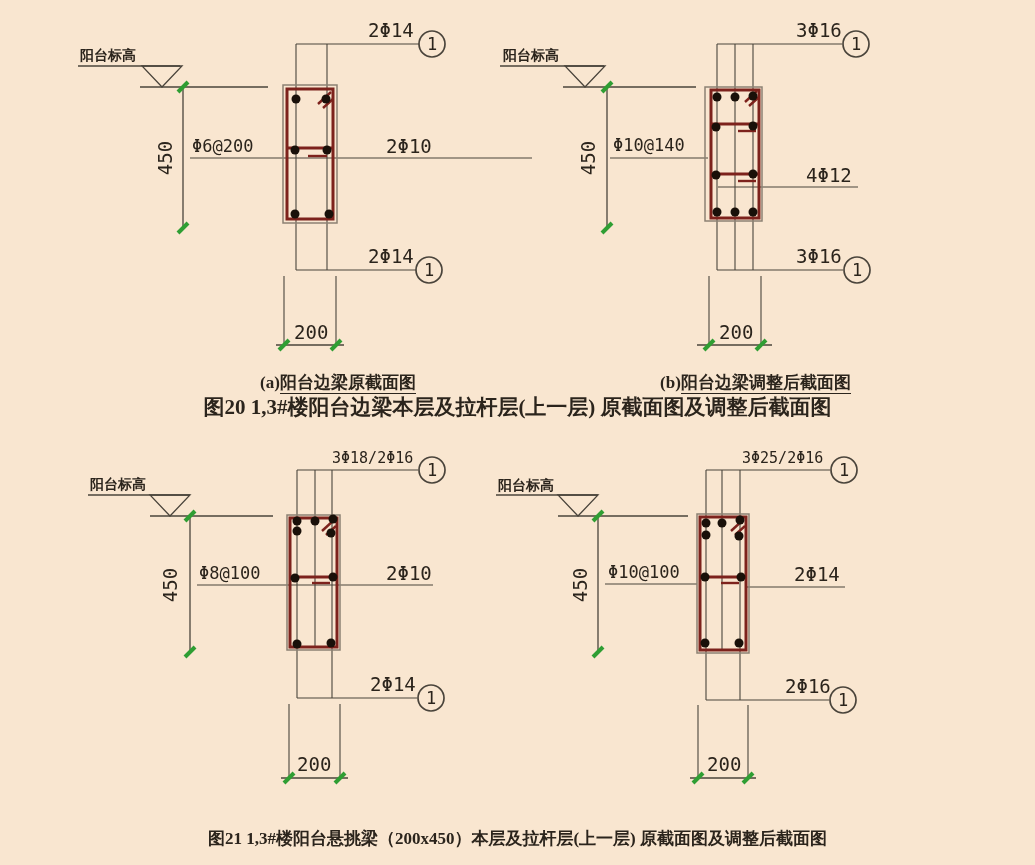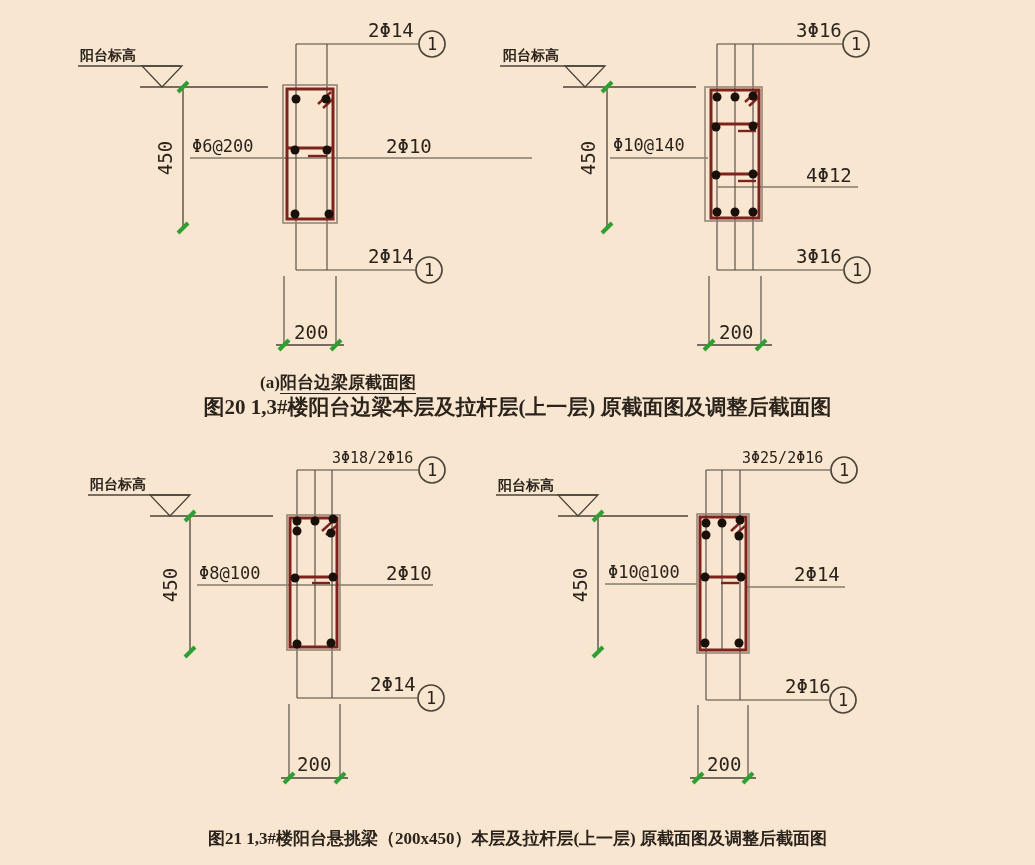--- a/index.html
+++ b/index.html
@@ -310,16 +310,19 @@
       <line class="tick" x1="693" y1="783" x2="703" y2="773"></line>
       <line class="tick" x1="743" y1="783" x2="753" y2="773"></line>
     </g>
     <text class="num" x="707" y="771">200</text>
   </g>
 </svg>
 
 <div class="caption" style="left:238px;top:371px;width:200px;">
   <span>(a)</span><span class="u">阳台边梁原截面图</span>
 </div>
+<div class="caption" style="left:638px;top:371px;width:235px;">
+  <span>(b)</span><span class="u">阳台边梁调整后截面图</span>
+</div>
 <div class="fig-title" id="title20">图20  1,3#楼阳台边梁本层及拉杆层(上一层) 原截面图及调整后截面图</div>
 
 <div class="fig-title" id="title21">图21  1,3#楼阳台悬挑梁（200x450）本层及拉杆层(上一层) 原截面图及调整后截面图</div>
 </div>
 
 </body></html>

